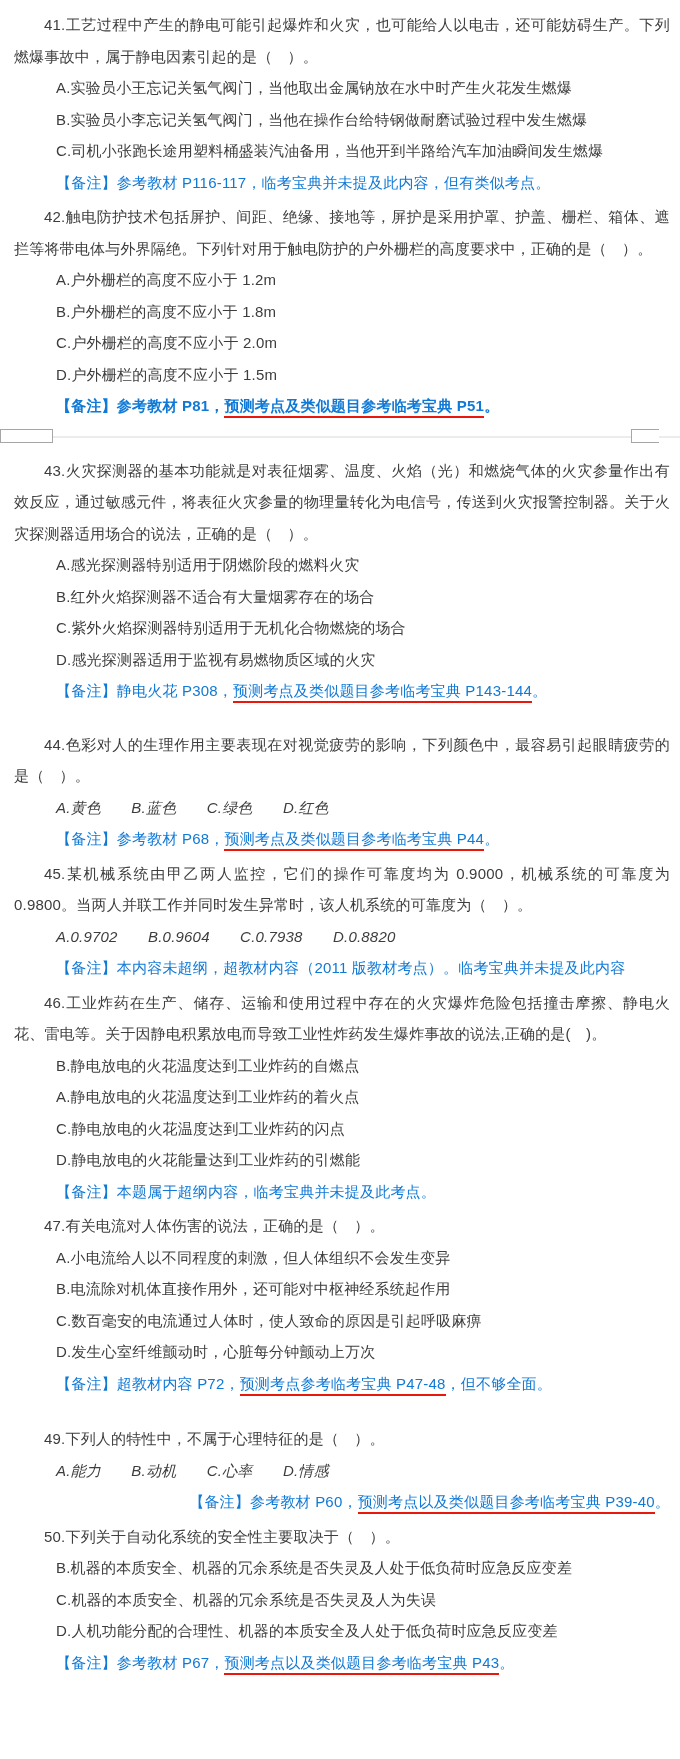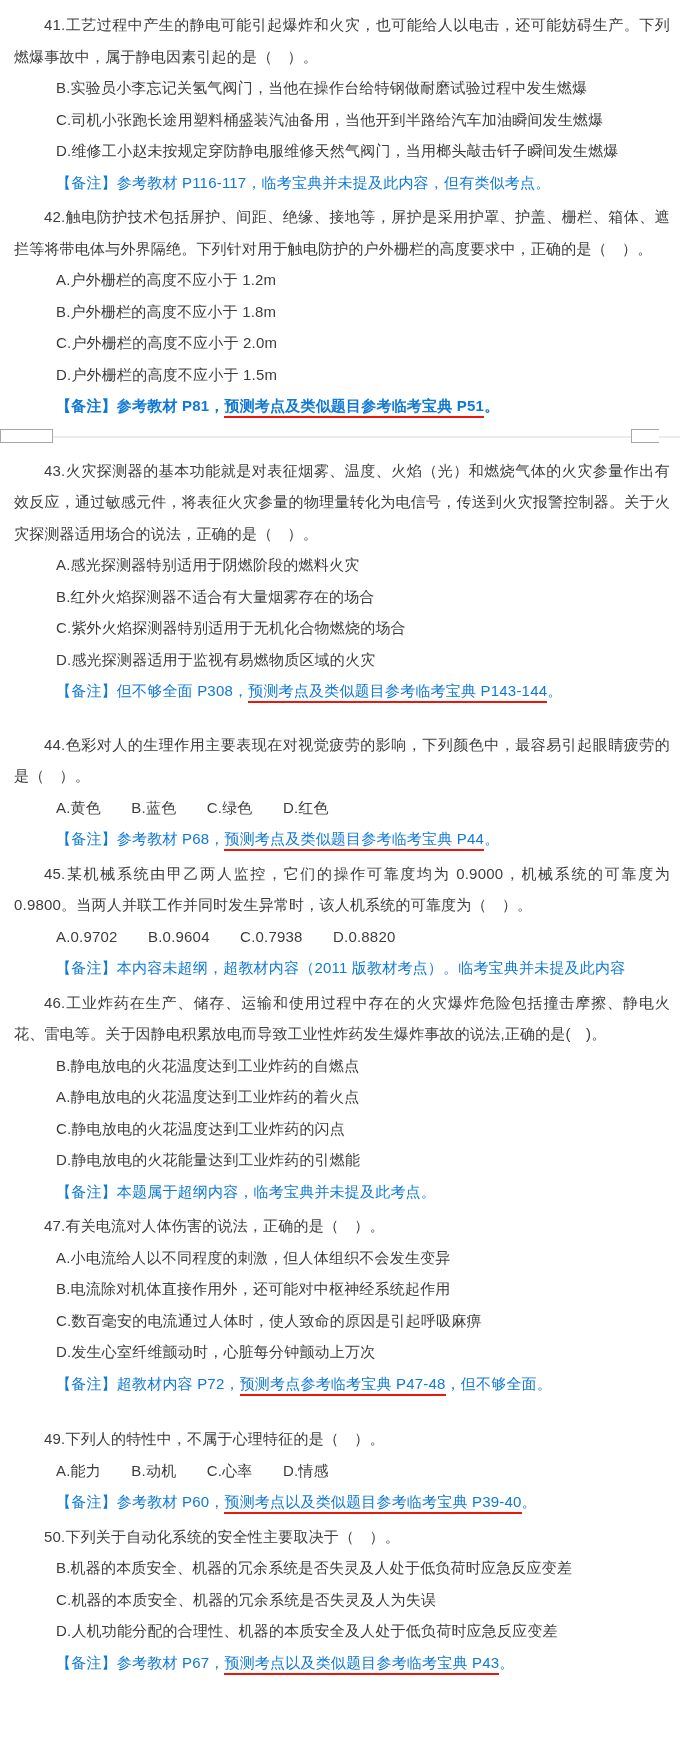--- a/index.html
+++ b/index.html
@@ -17,21 +17,21 @@
     background:#ffffff;
   }
   p{margin:0;line-height:31.5px;}
   .stem{
     text-indent:2em;
     text-align:justify;
     margin-top:3px;
     letter-spacing:0.2px;
   }
   .opt{padding-left:42px;letter-spacing:0.2px;}
-  .opt-row{padding-left:42px;white-space:pre-wrap;letter-spacing:0.2px;}
+  .opt-row{padding-left:42px;white-space:pre-wrap;letter-spacing:0.2px;font-style:italic;}
   .note{padding-left:42px;letter-spacing:0.2px;}
   .note .seg-underline{
     padding-bottom:2px;
   }
   .gap-small{height:19px;}
   .gap-large{height:21px;}
   
   .pagebreak{
     position:relative;
     height:30px;
@@ -51,23 +51,23 @@
   }
 </style>
 </head>
 <body>
 
 <div class="page" style="color: rgb(61, 61, 61);">
   <div id="doc">
   <section class="question">
     <p class="stem">41.工艺过程中产生的静电可能引起爆炸和火灾，也可能给人以电击，还可能妨碍生产。下列燃爆事故中，属于静电因素引起的是（　）。</p>
     <div class="options">
+          <p class="opt">A.实验员小王忘记关氢气阀门，当他取出金属钠放在水中时产生火花发生燃爆</p>
           <p class="opt">B.实验员小李忘记关氢气阀门，当他在操作台给特钢做耐磨试验过程中发生燃爆</p>
           <p class="opt">C.司机小张跑长途用塑料桶盛装汽油备用，当他开到半路给汽车加油瞬间发生燃爆</p>
-          <p class="opt">D.维修工小赵未按规定穿防静电服维修天然气阀门，当用榔头敲击钎子瞬间发生燃爆</p>
         </div>
     <p class="note" style="color: rgb(16, 121, 214);">
       <span class="seg-prefix">【备注】参考教材 P116-117，临考宝典并未提及此内容，但有类似考点。</span><span class="seg-underline"></span><span class="seg-suffix"></span>
     </p>
   </section>
 
   <section class="question">
     <p class="stem">42.触电防护技术包括屏护、间距、绝缘、接地等，屏护是采用护罩、护盖、栅栏、箱体、遮拦等将带电体与外界隔绝。下列针对用于触电防护的户外栅栏的高度要求中，正确的是（　）。</p>
     <div class="options">
           <p class="opt">A.户外栅栏的高度不应小于 1.2m</p>
@@ -88,21 +88,21 @@
 
   <section class="question">
     <p class="stem">43.火灾探测器的基本功能就是对表征烟雾、温度、火焰（光）和燃烧气体的火灾参量作出有效反应，通过敏感元件，将表征火灾参量的物理量转化为电信号，传送到火灾报警控制器。关于火灾探测器适用场合的说法，正确的是（　）。</p>
     <div class="options">
           <p class="opt">A.感光探测器特别适用于阴燃阶段的燃料火灾</p>
           <p class="opt">B.红外火焰探测器不适合有大量烟雾存在的场合</p>
           <p class="opt">C.紫外火焰探测器特别适用于无机化合物燃烧的场合</p>
           <p class="opt">D.感光探测器适用于监视有易燃物质区域的火灾</p>
         </div>
     <p class="note" style="color: rgb(16, 121, 214);">
-      <span class="seg-prefix">【备注】但不够全面 P308，</span><span class="seg-underline" style="border-bottom: 2px solid rgb(232, 24, 12);">预测考点及类似题目参考临考宝典 P143-144</span><span class="seg-suffix">。</span>
+      <span class="seg-prefix">【备注】静电火花 P308，</span><span class="seg-underline" style="border-bottom: 2px solid rgb(232, 24, 12);">预测考点及类似题目参考临考宝典 P143-144</span><span class="seg-suffix">。</span>
     </p>
   </section>
 <div class="gap-small"></div>
   <section class="question">
     <p class="stem">44.色彩对人的生理作用主要表现在对视觉疲劳的影响，下列颜色中，最容易引起眼睛疲劳的是（　）。</p>
     <div class="options">
           <p class="opt-row">A.黄色　　B.蓝色　　C.绿色　　D.红色</p>
         </div>
     <p class="note" style="color: rgb(16, 121, 214);">
       <span class="seg-prefix">【备注】参考教材 P68，</span><span class="seg-underline" style="border-bottom: 2px solid rgb(232, 24, 12);">预测考点及类似题目参考临考宝典 P44</span><span class="seg-suffix">。</span>
@@ -143,21 +143,21 @@
     <p class="note" style="color: rgb(16, 121, 214);">
       <span class="seg-prefix">【备注】超教材内容 P72，</span><span class="seg-underline" style="border-bottom: 2px solid rgb(232, 24, 12); text-align: center;">预测考点参考临考宝典 P47-48</span><span class="seg-suffix">，但不够全面。</span>
     </p>
   </section>
 <div class="gap-large"></div>
   <section class="question">
     <p class="stem">49.下列人的特性中，不属于心理特征的是（　）。</p>
     <div class="options">
           <p class="opt-row">A.能力　　B.动机　　C.心率　　D.情感</p>
         </div>
-    <p class="note" style="color: rgb(16, 121, 214);">
+    <p class="note" style="color: rgb(16, 121, 214); text-align: right;">
       <span class="seg-prefix">【备注】参考教材 P60，</span><span class="seg-underline" style="border-bottom: 2px solid rgb(232, 24, 12);">预测考点以及类似题目参考临考宝典 P39-40</span><span class="seg-suffix">。</span>
     </p>
   </section>
 
   <section class="question">
     <p class="stem">50.下列关于自动化系统的安全性主要取决于（　）。</p>
     <div class="options">
           <p class="opt">B.机器的本质安全、机器的冗余系统是否失灵及人处于低负荷时应急反应变差</p>
           <p class="opt">C.机器的本质安全、机器的冗余系统是否失灵及人为失误</p>
           <p class="opt">D.人机功能分配的合理性、机器的本质安全及人处于低负荷时应急反应变差</p>

